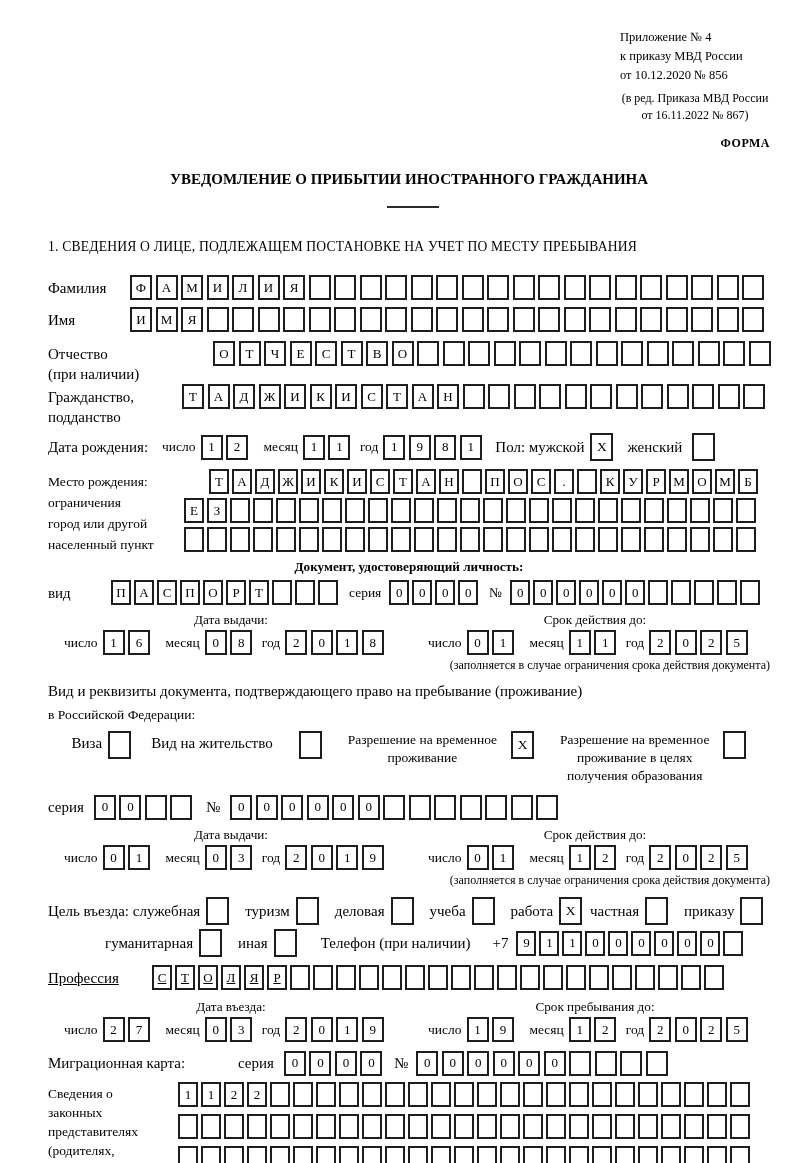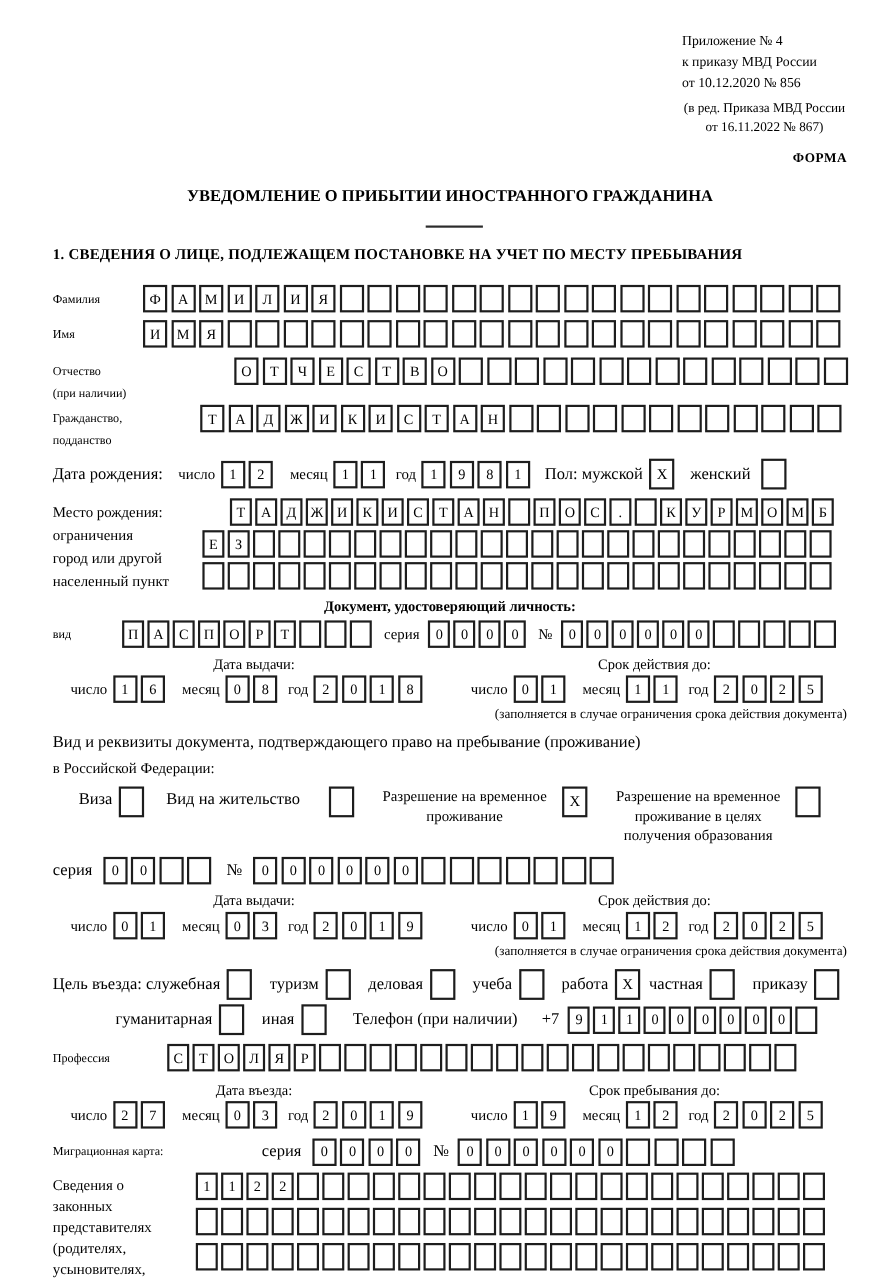--- a/index.html
+++ b/index.html
@@ -6,24 +6,24 @@
   .page {
     width:800px; height:1163px; margin:0 auto; background:#ffffff;
     font-family:"Liberation Serif","DejaVu Serif",serif; color:#000;
     box-sizing:border-box; padding:28px 30px 0 48px; overflow:hidden; position:relative;
   }
   .appendix { margin-left:572px; font-size:12.5px; line-height:19px; }
   .amendment { margin-left:572px; font-size:12px; line-height:17px; margin-top:5px;text-align:center; }
   .form-label { text-align:right; font-weight:bold; font-size:12px; margin-top:12px; letter-spacing:.5px; }
   .title { text-align:center; font-weight:bold; font-size:15px; line-height:24px; margin-top:16px; }
   .title-underline { display:inline-block; width:52px; border-bottom:2px solid #2b2b2b; height:14px; margin-left:8px; }
-  .section-heading { font-weight:bold; font-size:13.6px; margin-top:8px; letter-spacing:.2px; }
+  .section-heading { font-weight:normal; font-size:13.6px; margin-top:24px; letter-spacing:.2px; }
 
   .frow { display:flex; align-items:flex-start; margin-top:7px; }
-  .flabel { font-size:11px; line-height:20px; flex:none; padding-top:3px; }
+  .flabel { font-size:15px; line-height:20px; flex:none; padding-top:3px; }
   .flabel .l2 { display:block; }
   .lw-sur { width:82px; }
   .lw-pat { width:165px; }
   .lw-cit { width:134px; }
   .lw-prof { width:104px; }
 
   .cells { display:flex; flex:none; }
   .cell {
     width:18px; height:21px; border:2px solid #1d1d1d; margin-right:3.5px; flex:none;
     display:flex; align-items:center; justify-content:center;
@@ -564,21 +564,21 @@
         <span class="cell">0</span>
         <span class="cell">0</span>
         <span class="cell">0</span>
         <span class="cell">0</span>
         <span class="cell">0</span>
         <span class="cell">0</span>
         <span class="cell"></span>
       </div>
   </div>
 
-  <div class="frow" style="margin-top:8px; align-items:center;">
+  <div class="frow" style="margin-top:8px; align-items:center;text-decoration:underline;">
     <div class="flabel lw-prof" style="padding-top:0;">Профессия</div>
     <div class="cells sm">
         <span class="cell">С</span>
         <span class="cell">Т</span>
         <span class="cell">О</span>
         <span class="cell">Л</span>
         <span class="cell">Я</span>
         <span class="cell">Р</span>
         <span class="cell"></span>
         <span class="cell"></span>

